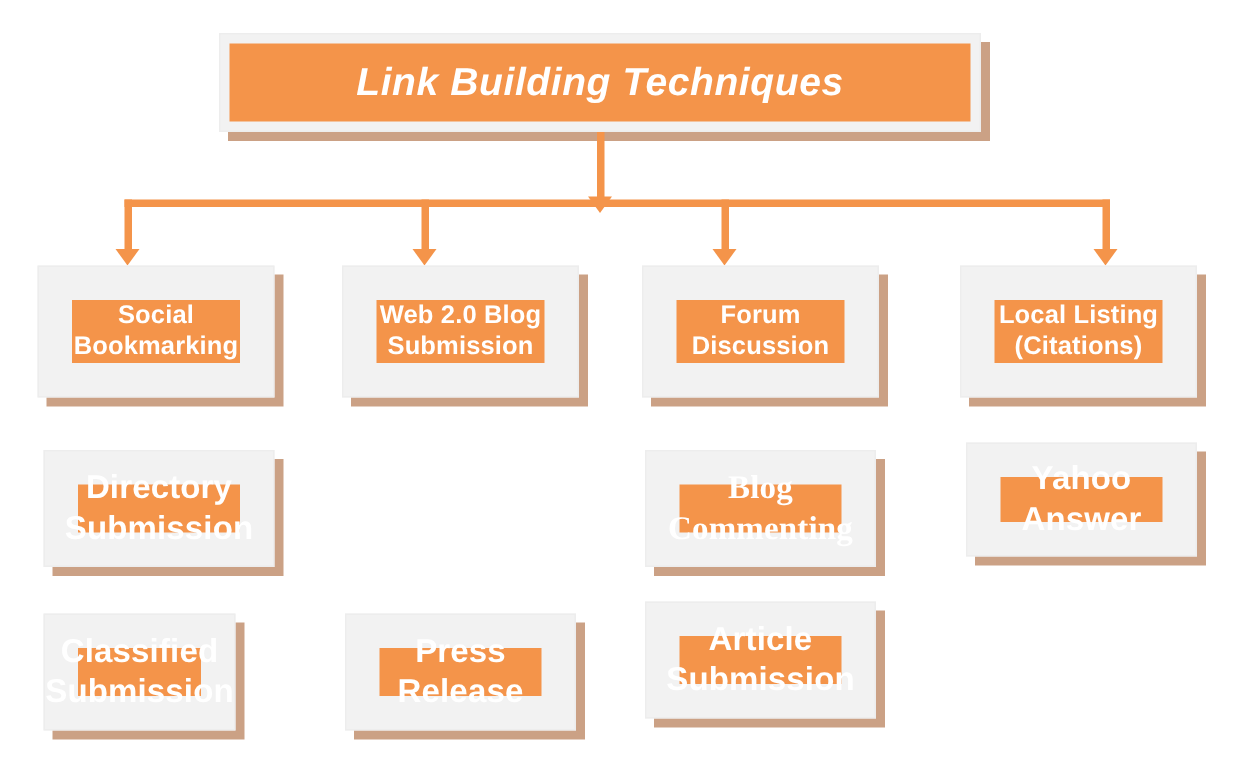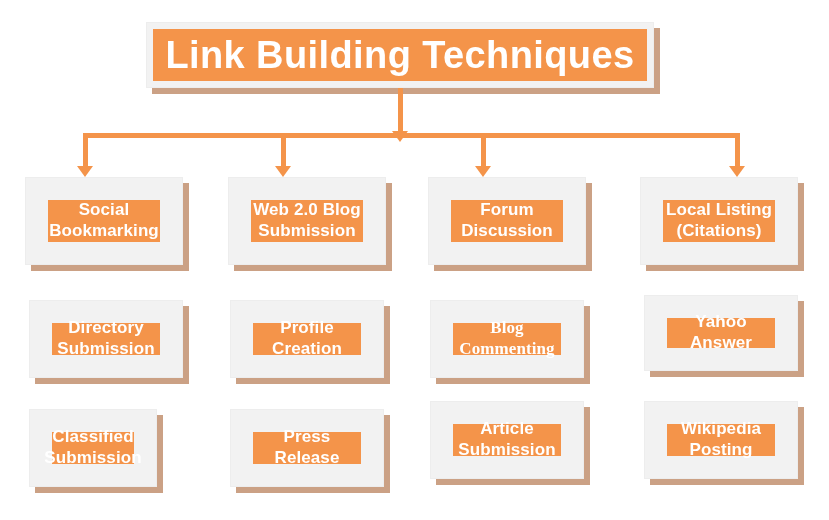--- a/index.html
+++ b/index.html
@@ -47,27 +47,28 @@
 
   
   #title-node {
     left: 146px;
     top: 22px;
     width: 508px;
     height: 66px;
     padding: 6px;
   }
   #title-node .label {
-    font-size: 38px;
+    font-size: 26px;
     letter-spacing: 0.4px;
+    font-style: italic;
   }
 
   
   .child .label { font-size: 17px; }
-  .child-l2 .label { font-size: 17px; }
+  .child-l2 .label { font-size: 22px; }
 
   
   .conn {
     position: absolute;
     background: #f4944a;
   }
   .vline { width: 5px; }
   .hline { height: 5px; }
   .arrowhead {
     position: absolute;
@@ -134,26 +135,20 @@
     </div>
   </div>
 
   <div class="node child-l2" style="left:29px; top:300px; width:154px; height:78px;">
     <div class="fill">
       <span class="label">Directory
 Submission</span>
     </div>
   </div>
 
-  <div class="node child-l2" style="left:230px; top:300px; width:154px; height:78px;">
-    <div class="fill">
-      <span class="label">Profile
-Creation</span>
-    </div>
-  </div>
 
   <div class="node child-l2" style="left:430px; top:300px; width:154px; height:78px;font-family:Liberation Serif, serif;">
     <div class="fill">
       <span class="label">Blog
 Commenting</span>
     </div>
   </div>
 
   <div class="node child-l2" style="left:644px; top:295px; width:154px; height:76px;">
     <div class="fill">
@@ -176,20 +171,14 @@
     </div>
   </div>
 
   <div class="node child-l2" style="left:430px; top:401px; width:154px; height:78px;">
     <div class="fill">
       <span class="label">Article
 Submission</span>
     </div>
   </div>
 
-  <div class="node child-l2" style="left:644px; top:401px; width:154px; height:78px;">
-    <div class="fill">
-      <span class="label">Wikipedia
-Posting</span>
-    </div>
-  </div>
 
 </div>
 
 </body></html>

